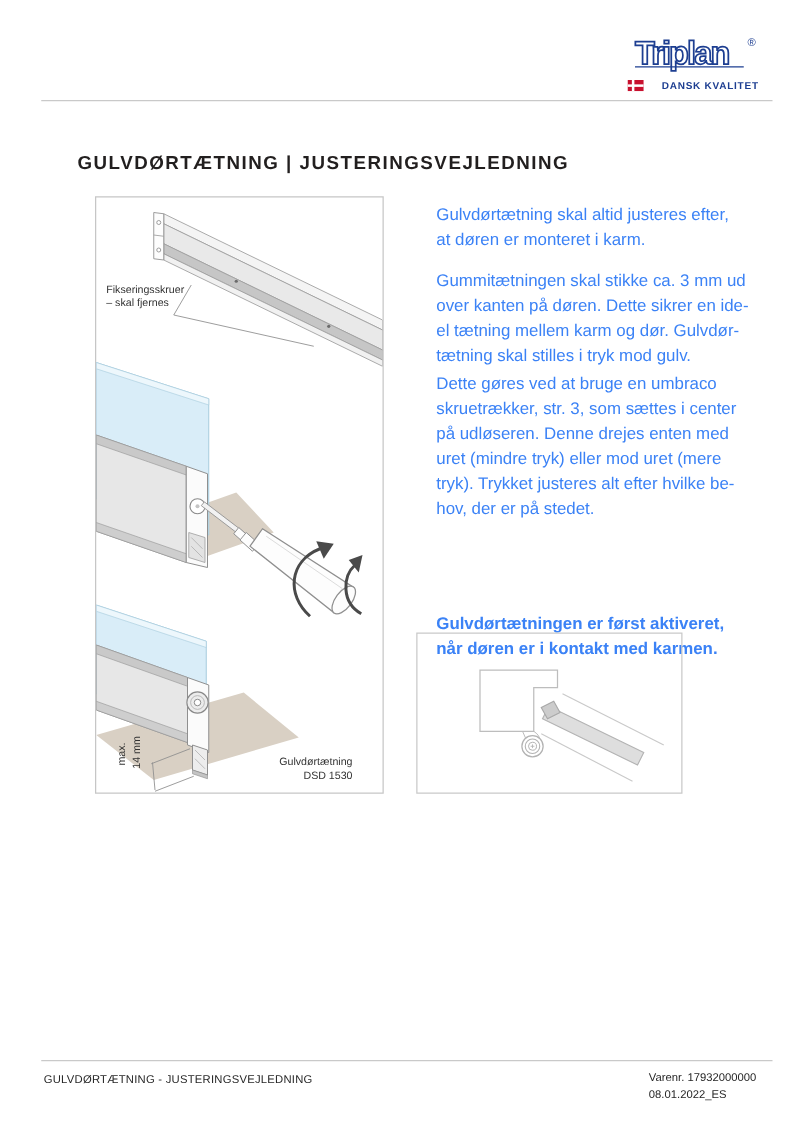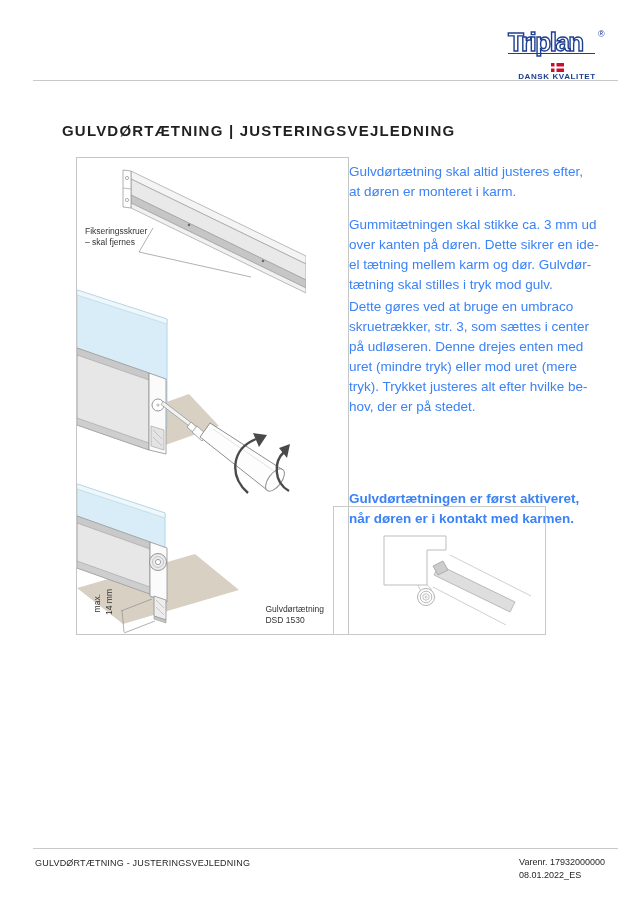--- a/index.html
+++ b/index.html
@@ -2,37 +2,37 @@
 <html><head>
 <meta charset="utf-8">
 <style>
   html,body{margin:0;padding:0;}
   body{
     width:643px;height:916px;position:relative;background:#ffffff;
     font-family:"Liberation Sans",sans-serif;color:#262626;overflow:hidden;
   }
   
   .logo{position:absolute;top:26px;right:36px;text-align:right;}
-  .logo-tagline{display:flex;align-items:center;justify-content:center;gap:0;margin-top:1px;flex-direction:column;}
+  .logo-tagline{display:flex;align-items:center;justify-content:center;gap:14px;margin-top:1px;}
   .logo-tagline span{font-size:8px;font-weight:bold;letter-spacing:0.6px;color:#1d3e91;}
   .top-divider{position:absolute;top:80px;left:33px;width:585px;height:1px;background:#c9c9c9;}
   
   h1{position:absolute;left:46px;top:106px;margin:16px;font-size:15px;font-weight:bold;
      letter-spacing:1.2px;color:#221f1f;}
   
-  .figure-box{position:absolute;left:76px;top:157px;width:273px;height:478px;
+  .figure-box{position:absolute;left:76px;top:157px;width:231px;height:478px;
      border:1px solid #c6c6c6;box-sizing:border-box;}
   .figure-box svg{position:absolute;left:0;top:0;}
   .callout{position:absolute;left:8px;top:68px;font-size:8.5px;line-height:11px;
      color:#333;white-space:pre-line;}
   .dim{position:absolute;writing-mode:vertical-rl;transform:rotate(180deg);
      font-size:8.5px;color:#333;}
   .dim-max{left:15px;top:436px;}
   .dim-val{left:27px;top:431px;}
-  .product-label{position:absolute;right:24px;top:446px;
+  .product-label{position:absolute;right:24px;top:446px;text-align:right;
      font-size:8.5px;line-height:11px;color:#333;white-space:pre-line;}
   
   .text-col p{position:absolute;left:336px;width:270px;margin:13px;font-size:13.5px;
      line-height:20px;color:#3b82f6;white-space:pre-line;}
   .p1{top:149px;} .p2{top:202px;} .p3{top:284px;} .p4{top:476px;font-weight:bold;}
   .schematic-box{position:absolute;left:333px;top:506px;width:213px;height:129px;
      border:1px solid #c9c9c9;box-sizing:border-box;}
   
   .footer-divider{position:absolute;top:848px;left:33px;width:585px;height:1px;background:#c9c9c9;}
   .footer-left{position:absolute;left:35px;top:858px;font-size:9px;letter-spacing:0.2px;color:#262626;}

